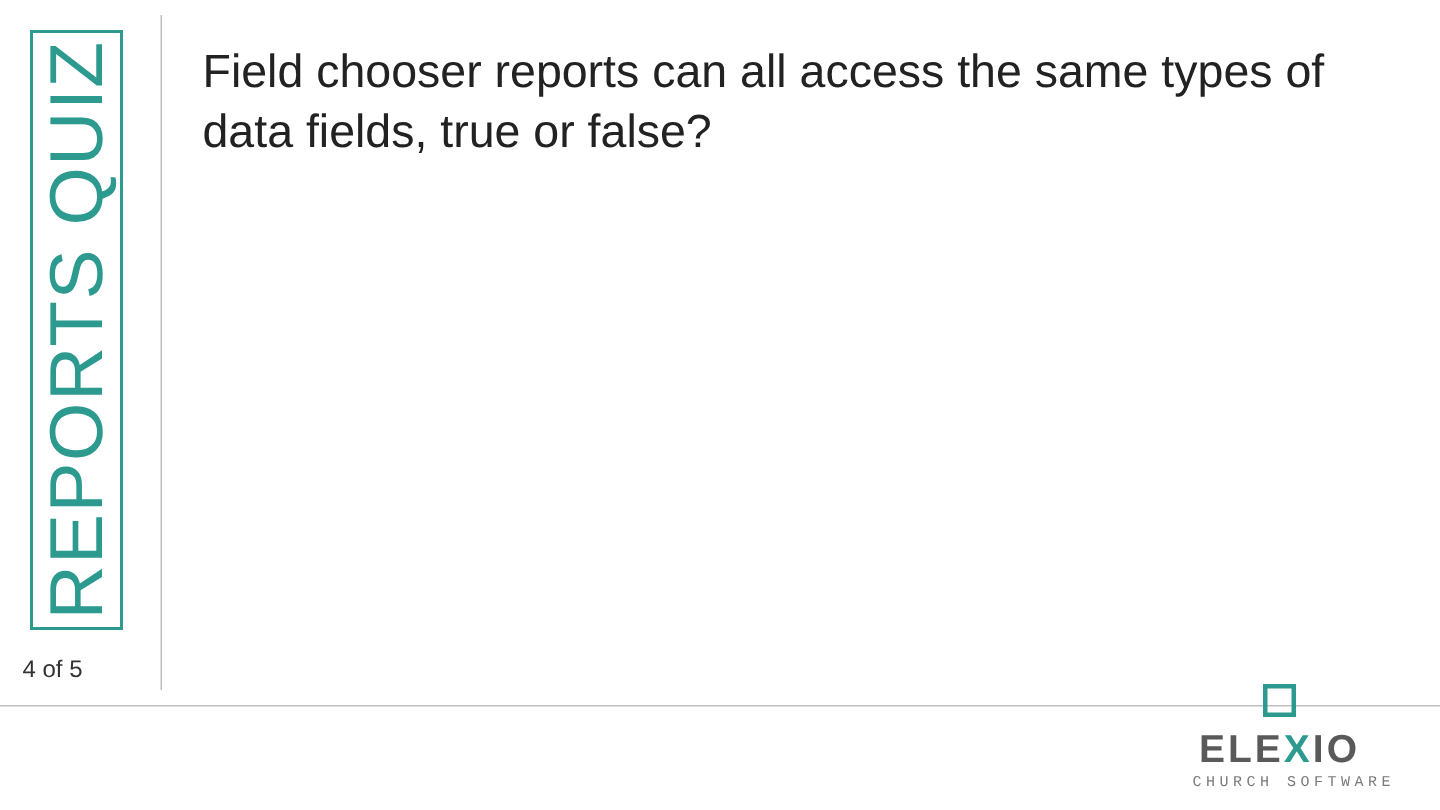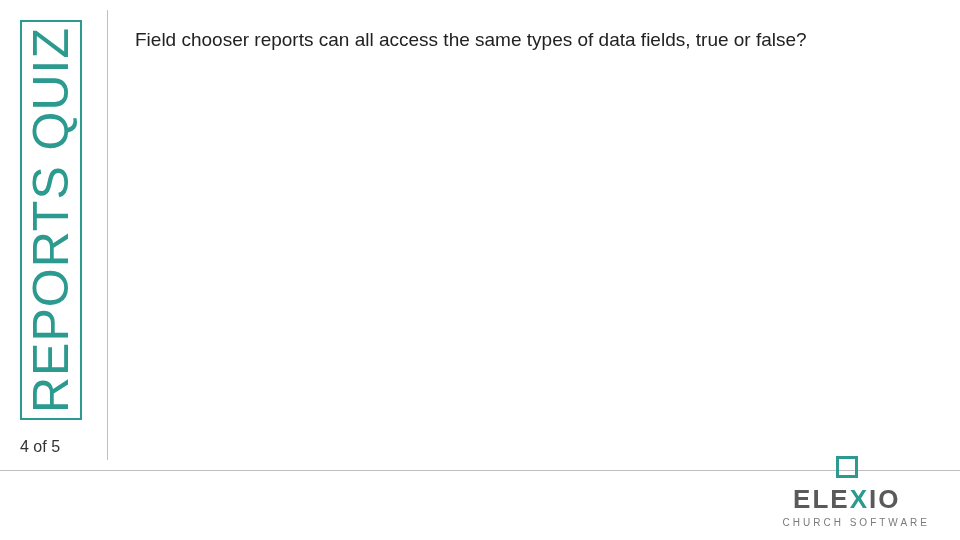--- a/index.html
+++ b/index.html
@@ -36,34 +36,35 @@
     position: absolute;
     left: 107px;
     top: 10px;
     width: 0;
     height: 450px;
     border-left: 1px solid #bfbfbf;
   }
 
   .progress {
     position: absolute;
-    left: 20px;
+    left: 4px;
     top: 438px;
     width: 62px;
+    text-align: center;
     font-size: 16px;
     color: #333;
     font-family: "Segoe UI", Arial, sans-serif;
   }
 
   .question {
     position: absolute;
     left: 135px;
     top: 28px;
     right: 30px;
-    font-size: 19px;
+    font-size: 31px;
     line-height: 1.3;
     color: #222;
   }
 
   .hr {
     position: absolute;
     left: 0;
     right: 0;
     top: 470px;
     border-top: 1px solid #bfbfbf;
@@ -93,21 +94,21 @@
     letter-spacing: 2px;
     color: #5a5a5a;
     font-family: "Segoe UI", Arial, sans-serif;
   }
   .logo-x { color: #2c9a8e; }
   .logo-sub {
     font-size: 10px;
     letter-spacing: 3px;
     color: #7a7a7a;
     margin-top: 2px;
-    font-family: Liberation Sans, sans-serif;
+    font-family: Liberation Mono, monospace;
     padding-left: 19px;
   }
 </style>
 </head>
 <body>
 
 <div class="slide">
 
   <div class="sidebar-box">
     <div class="sidebar-title">REPORTS QUIZ</div>

